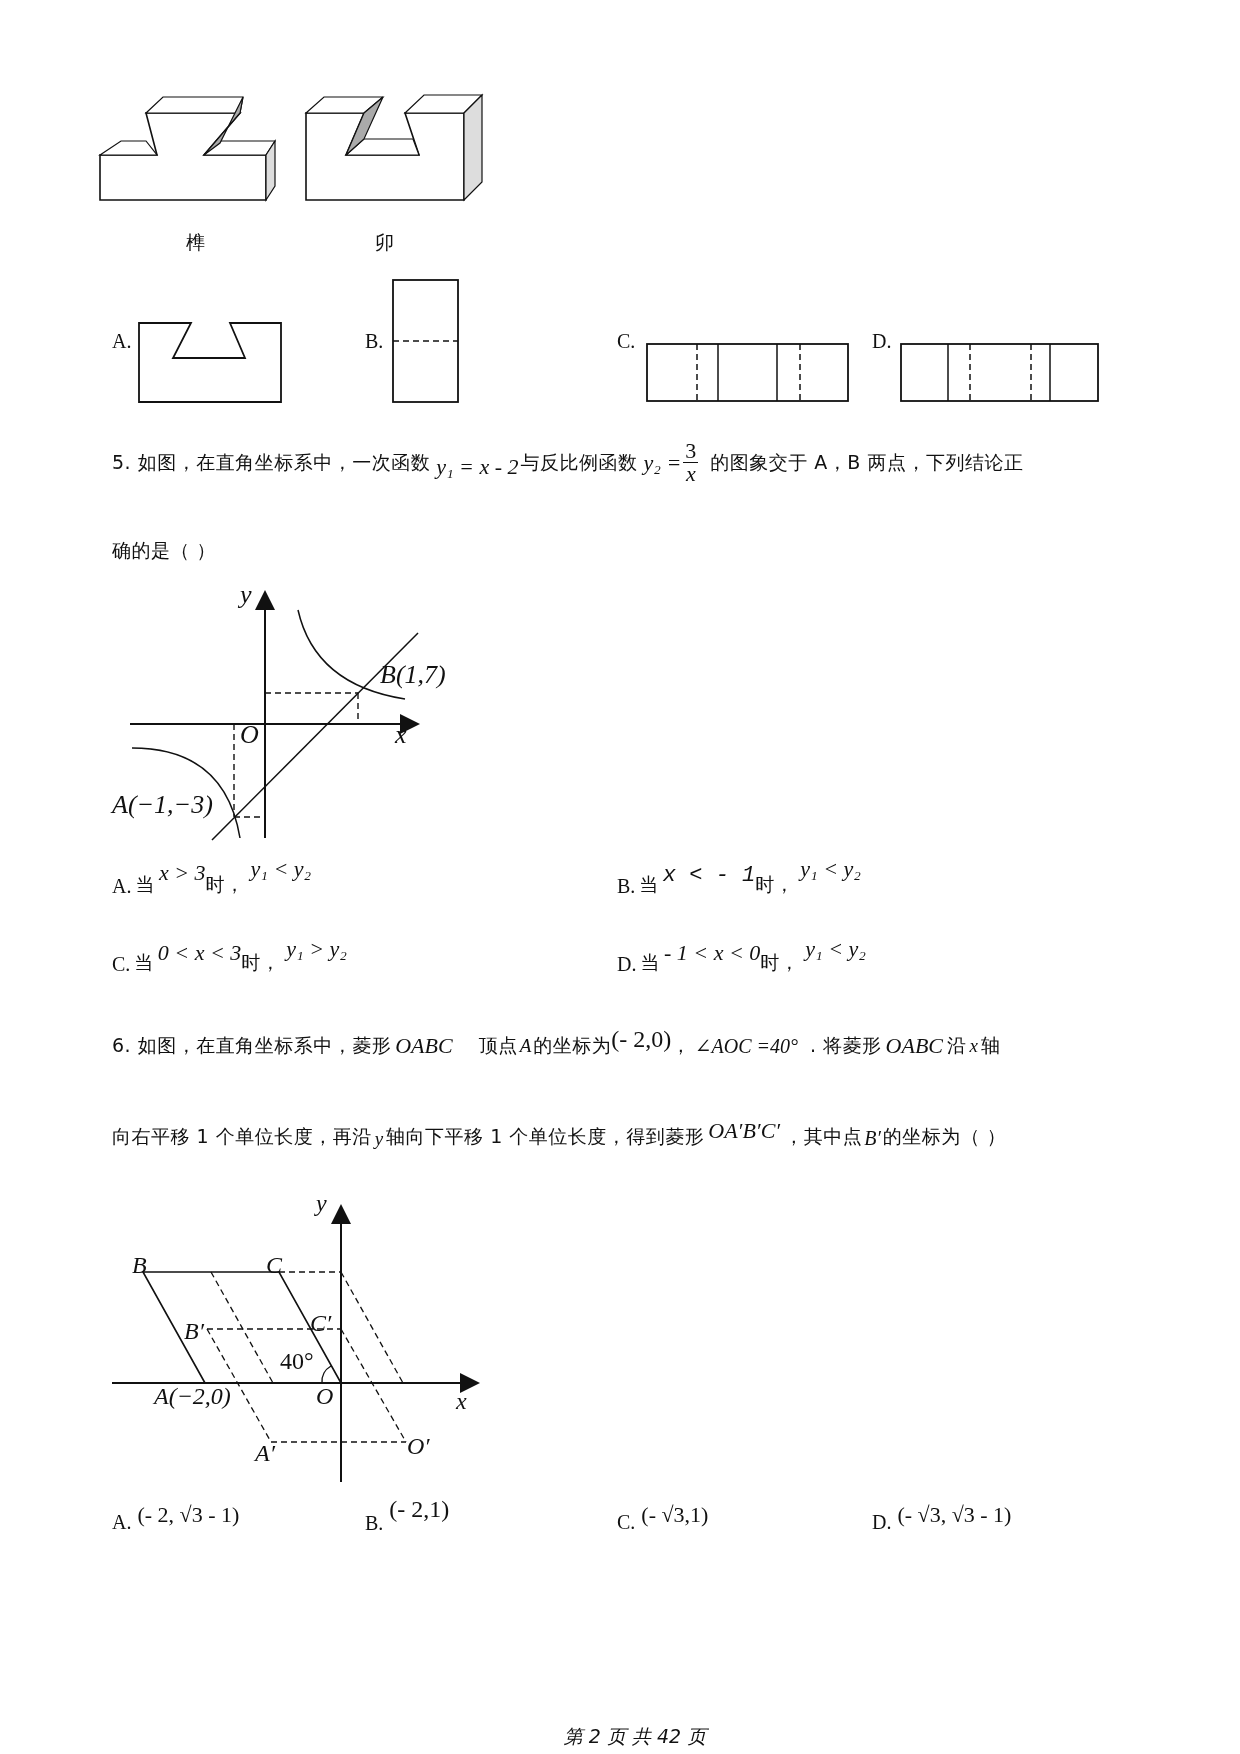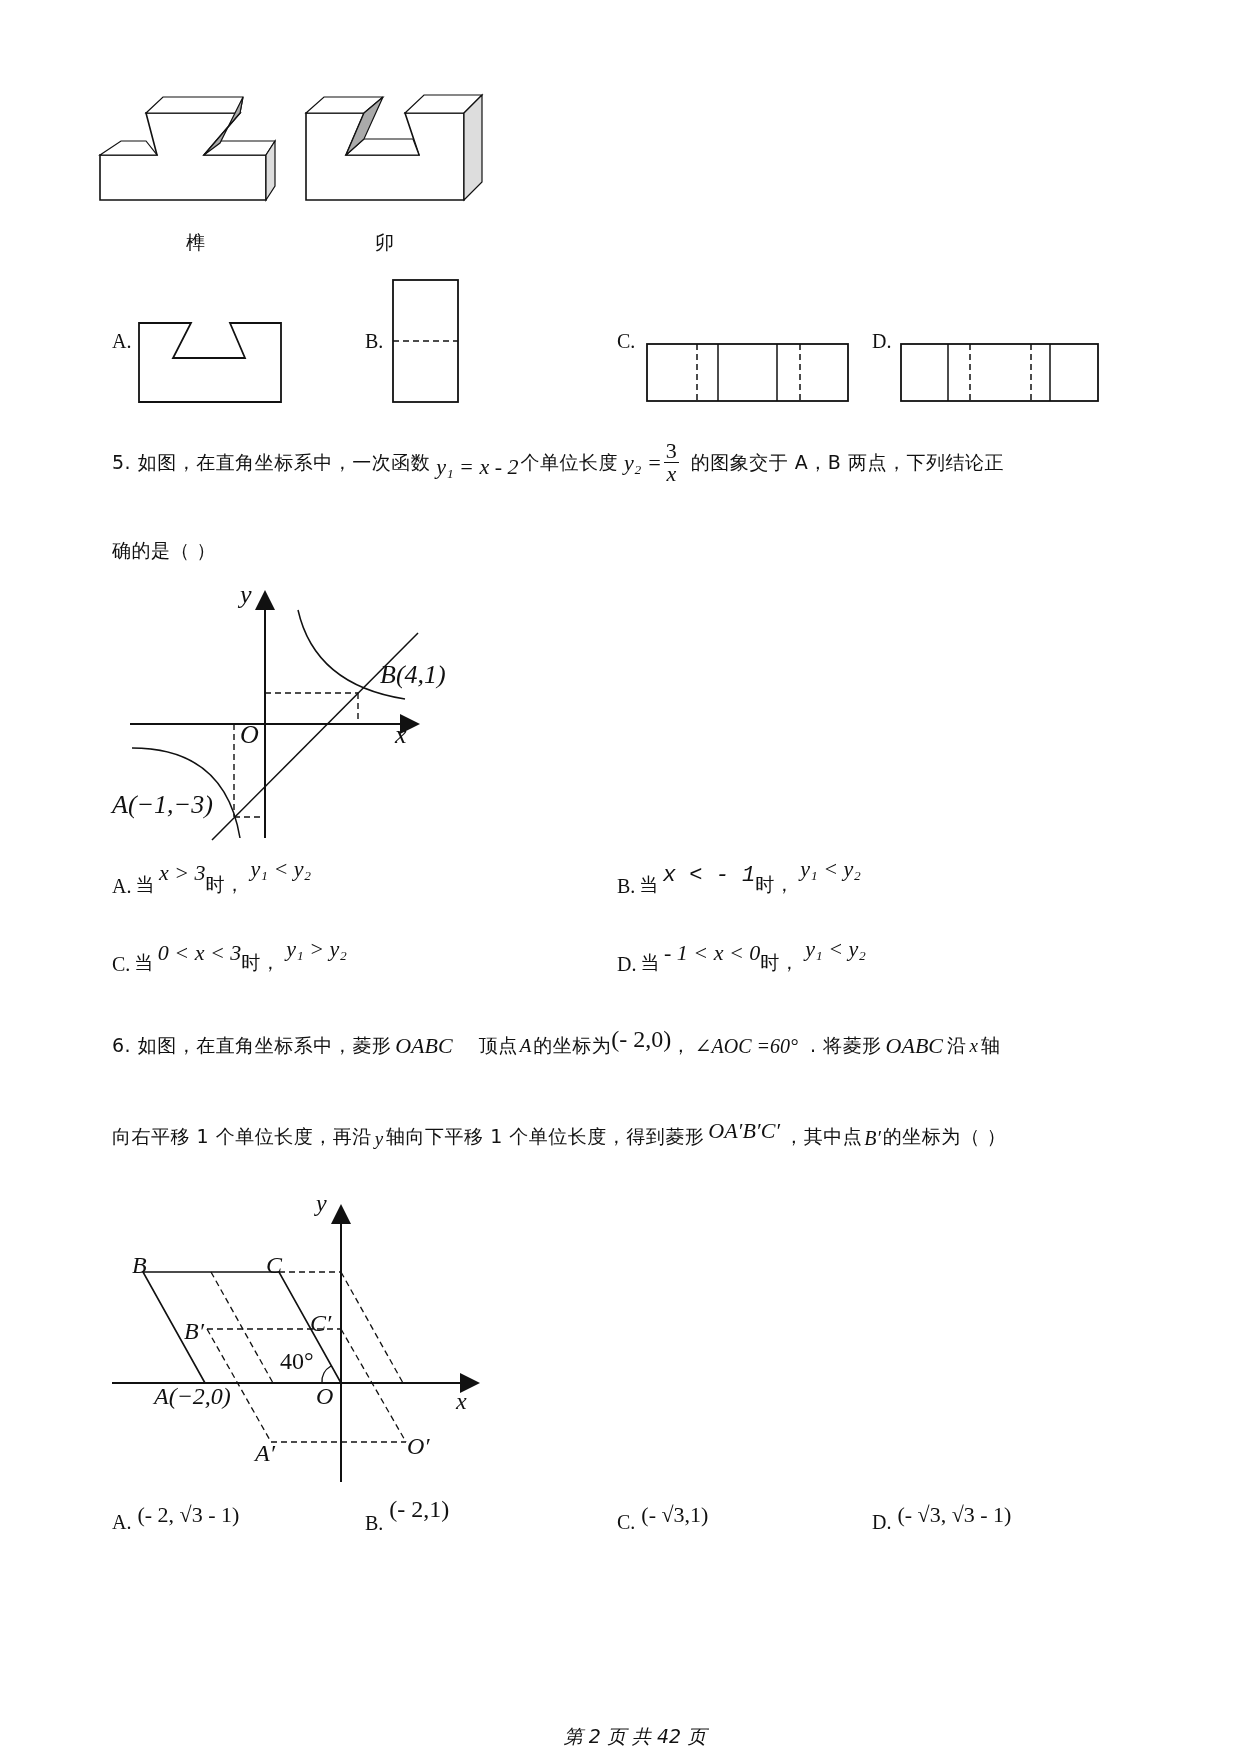--- a/index.html
+++ b/index.html
@@ -76,21 +76,21 @@
   <rect x="1" y="1" width="197" height="57" fill="none" stroke="#111" stroke-width="1.8"></rect>
   <line x1="48" y1="1" x2="48" y2="58" stroke="#111" stroke-width="1.5"></line>
   <line x1="150" y1="1" x2="150" y2="58" stroke="#111" stroke-width="1.5"></line>
   <line x1="70" y1="1" x2="70" y2="58" stroke="#111" stroke-width="1.5" stroke-dasharray="6,4"></line>
   <line x1="131" y1="1" x2="131" y2="58" stroke="#111" stroke-width="1.5" stroke-dasharray="6,4"></line>
 </svg>
 
 <div class="abs" style="left:112px;top:440px;display:flex;align-items:center;white-space:nowrap;">
   <span class="cjk">5. 如图，在直角坐标系中，一次函数</span>
   <span class="math" style="margin:8px 2px 0 6px;">y₁ = x - 2</span>
-  <span class="cjk">个单位长度</span>
+  <span class="cjk">与反比例函数</span>
   <span class="math" style="margin:0 2px 0 6px;">y₂ =</span>
   <span class="frac mathup">
     <span class="num">3</span>
     <span class="den">x</span>
   </span>
   <span class="cjk" style="margin-left:12px;">的图象交于 A，B 两点，下列结论正</span>
 </div>
 <div class="abs cjk" style="left:112px;top:538px;">确的是（    ）</div>
 
 <svg style="left:100px;top:580px;" width="380" height="270" viewBox="0 0 380 270">
@@ -109,21 +109,21 @@
   <line x1="112" y1="260" x2="318" y2="53" stroke="#111" stroke-width="1.5"></line>
 
   <line x1="165" y1="113" x2="258" y2="113" stroke="#111" stroke-width="1.4" stroke-dasharray="6,4"></line>
   <line x1="258" y1="113" x2="258" y2="144" stroke="#111" stroke-width="1.4" stroke-dasharray="6,4"></line>
   <line x1="134" y1="144" x2="134" y2="237" stroke="#111" stroke-width="1.4" stroke-dasharray="6,4"></line>
   <line x1="134" y1="237" x2="165" y2="237" stroke="#111" stroke-width="1.4" stroke-dasharray="6,4"></line>
 </svg>
 <div class="abs math" style="left:240px;top:580px;font-size:26px;">y</div>
 <div class="abs math" style="left:395px;top:720px;font-size:26px;">x</div>
 <div class="abs math" style="left:240px;top:720px;font-size:26px;">O</div>
-<div class="abs math" style="left:380px;top:660px;font-size:26px;font-style:normal;"><i>B(4,1)</i></div>
+<div class="abs math" style="left:380px;top:660px;font-size:26px;font-style:normal;"><i>B(1,7)</i></div>
 <div class="abs math" style="left:112px;top:790px;font-size:26px;">A(−1,−3)</div>
 
 <div class="abs" style="left:112px;top:872px;display:flex;align-items:flex-end;white-space:nowrap;">
   <span class="optlabel">A.</span>
   <span class="cjk" style="margin-left:4px;">当</span>
   <span class="math" style="position:relative;top:-12px;margin-left:4px;">x &gt; 3</span>
   <span class="cjk">时，</span>
   <span class="math" style="position:relative;top:-16px;margin-left:6px;">y₁ &lt; y₂</span>
 </div>
 <div class="abs" style="left:617px;top:872px;display:flex;align-items:flex-end;white-space:nowrap;">
@@ -149,21 +149,21 @@
 </div>
 
 <div class="abs" style="left:112px;top:1032px;display:flex;align-items:center;white-space:nowrap;">
   <span class="cjk">6. 如图，在直角坐标系中，菱形</span>
   <span class="math" style="margin:0 26px 0 4px;">OABC</span>
   <span class="cjk">顶点</span>
   <span class="math" style="font-size:19px;margin:0 2px;">A</span>
   <span class="cjk">的坐标为</span>
   <span class="mathup" style="position:relative;top:-6px;font-size:24px;">(- 2,0)</span>
   <span class="cjk">，</span>
-  <span class="math" style="font-size:20px;margin:0 12px 0 4px;">∠AOC =60°</span>
+  <span class="math" style="font-size:20px;margin:0 12px 0 4px;">∠AOC =40°</span>
   <span class="cjk">. 将菱形</span>
   <span class="math" style="margin:0 4px;">OABC</span>
   <span class="cjk">沿</span>
   <span class="math" style="font-size:19px;margin:0 3px;">x</span>
   <span class="cjk">轴</span>
 </div>
 <div class="abs" style="left:112px;top:1124px;display:flex;align-items:flex-end;white-space:nowrap;">
   <span class="cjk">向右平移 1 个单位长度，再沿</span>
   <span class="math" style="font-size:19px;margin:0 3px;">y</span>
   <span class="cjk">轴向下平移 1 个单位长度，得到菱形</span>

